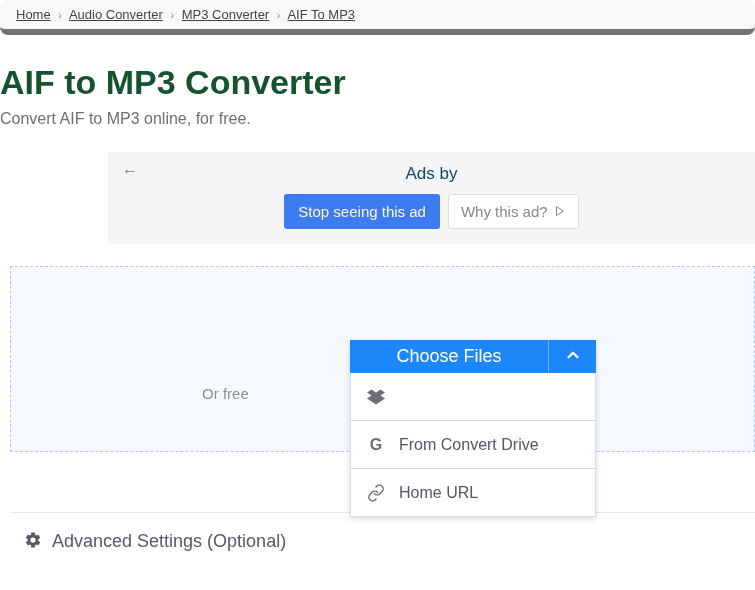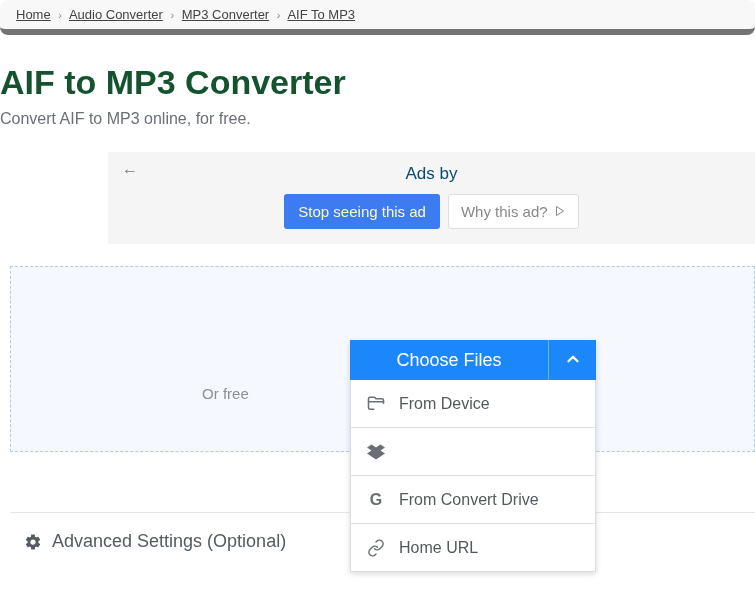--- a/index.html
+++ b/index.html
@@ -105,36 +105,36 @@
   color: #8c8f98;
   font-size: 15px;
   margin-top: 68px;
 }
 .advanced {
   margin: 60px 0 0 10px;
   width: 745px;
   border-top: 1px solid #e6e6e6;
   padding: 18px 14px;
   display: flex;
-  align-items: center;
+  align-items: flex-start;
   gap: 10px;
   font-size: 18px;
   color: #555a63;
   cursor: pointer;
 }
 .dropdown-wrap {
   position: absolute;
   left: 350px;
   top: 340px;
   width: 246px;
   box-shadow: 0 2px 6px rgba(0,0,0,0.15);
 }
 .dd-head {
   display: flex;
-  height: 40px;
+  height: 33px;
 }
 .dd-choose {
   flex: 1;
   background: #1b87fb;
   color: #fff;
   border: none;
   font-size: 18px;
   font-weight: 500;
   cursor: pointer;
 }
@@ -219,29 +219,20 @@
     <button class="dd-caret">
       <span>
         <svg width="18" height="18" viewBox="0 0 24 24" fill="none" stroke="#fff" stroke-width="3" stroke-linecap="round" stroke-linejoin="round">
             <polyline points="18 15 12 9 6 15"></polyline>
           </svg>
       </span>
     </button>
   </div>
   <div class="dd-item">
     <span class="ico">
-      <svg width="18" height="18" viewBox="0 0 24 24" fill="none" stroke="#6a6e75" stroke-width="2" stroke-linecap="round" stroke-linejoin="round">
-          <path d="M22 11V7a2 2 0 0 0-2-2h-8l-2-2H4a2 2 0 0 0-2 2v12a2 2 0 0 0 2 2h5"></path>
-          <path d="M2 9h20"></path>
-        </svg>
-    </span>
-    <span>From Device</span>
-  </div>
-  <div class="dd-item">
-    <span class="ico">
       <svg width="18" height="18" viewBox="0 0 24 24" fill="#6a6e75">
           <path d="M6 2L0 6l6 4-6 4 6 4 6-4 6 4 6-4-6-4 6-4-6-4-6 4zM12 14l-6 4 6 4 6-4z"></path>
         </svg>
     </span>
   </div>
   <div class="dd-item">
     <span class="ico" style="font-weight:700; font-size:16px; color:#6a6e75;">G</span>
     <span>From Convert Drive</span>
   </div>
   <div class="dd-item">

